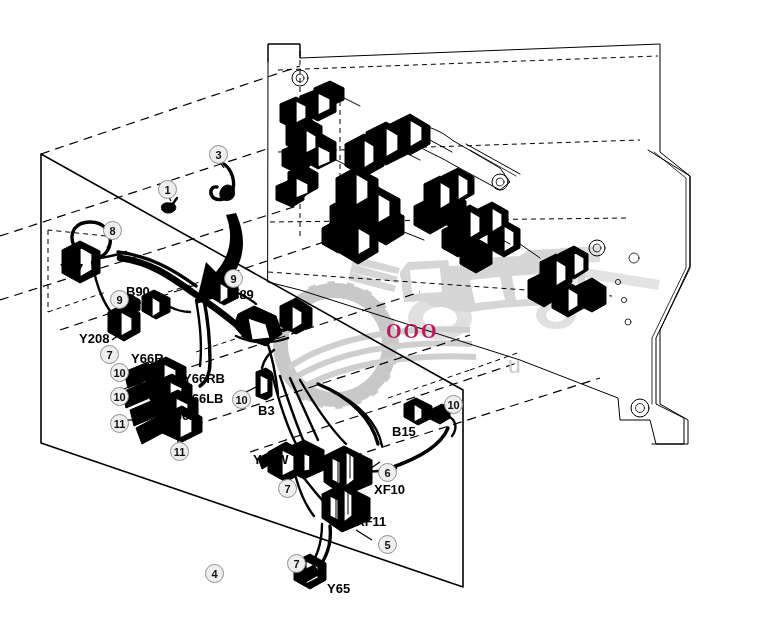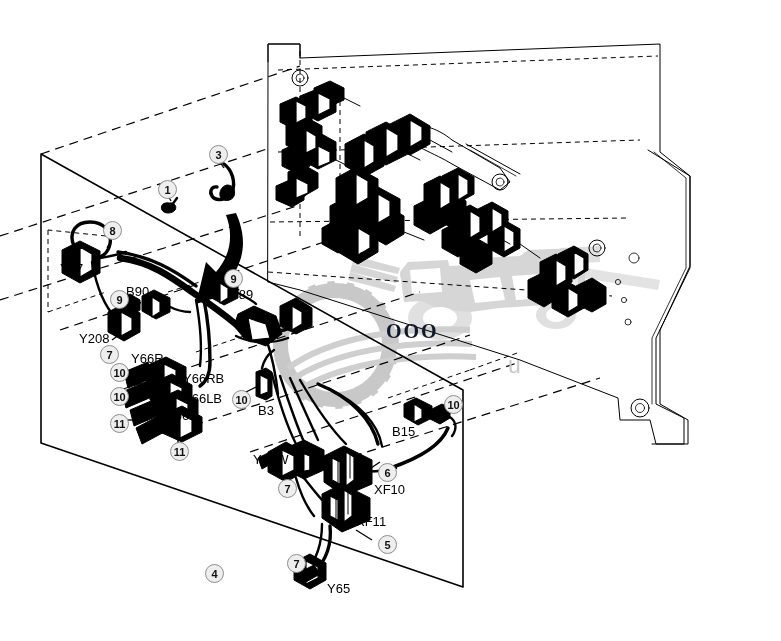--- a/index.html
+++ b/index.html
@@ -11,21 +11,21 @@
   }
   #stage{position:absolute;left:0;top:0;width:781px;height:641px;}
   svg.layer{position:absolute;left:0;top:0;width:781px;height:641px;overflow:visible;}
   #svg-watermark{z-index:1;}
   #svg-art{z-index:2;}
   #labels{position:absolute;left:0;top:0;width:781px;height:641px;z-index:3;}
 
   .part-label{
     position:absolute;
     font-family:"Liberation Sans","DejaVu Sans",sans-serif;
-    font-weight:normal;
+    font-weight:bold;
     font-size:13px;
     color:#000000;
     white-space:nowrap;
     letter-spacing:0px;
     line-height:13px;
   }
   .callout{
     position:absolute;
     width:19px;height:19px;
     border-radius:50%;
@@ -40,21 +40,21 @@
   }
   .wm-text{
     position:absolute;
     font-family:"Liberation Serif","DejaVu Serif",serif;
     color:#cfcfcf;
     font-weight:bold;
     white-space:nowrap;
   }
   #wm-main{font-size:47px;left:288px;top:326px;letter-spacing:1px;
            -webkit-text-stroke:1px #bdbdbd;}
-  #wm-ooo{font-size:20px;left:386px;top:320px;letter-spacing:2px;color:#0f172a;}
+  #wm-ooo{font-size:20px;left:386px;top:320px;letter-spacing:2px;color:#be185d;}
   #wm-u{font-size:23px;left:508px;top:352px;color:#c9c9c9;font-family:"Liberation Sans",sans-serif;font-weight:normal;}
 </style>
 </head>
 <body>
 
 <div id="stage">
 
   <svg class="layer" id="svg-watermark" viewBox="0 0 781 641">
     <g opacity="0.95" fill="#d4d4d4" stroke="none">
 

